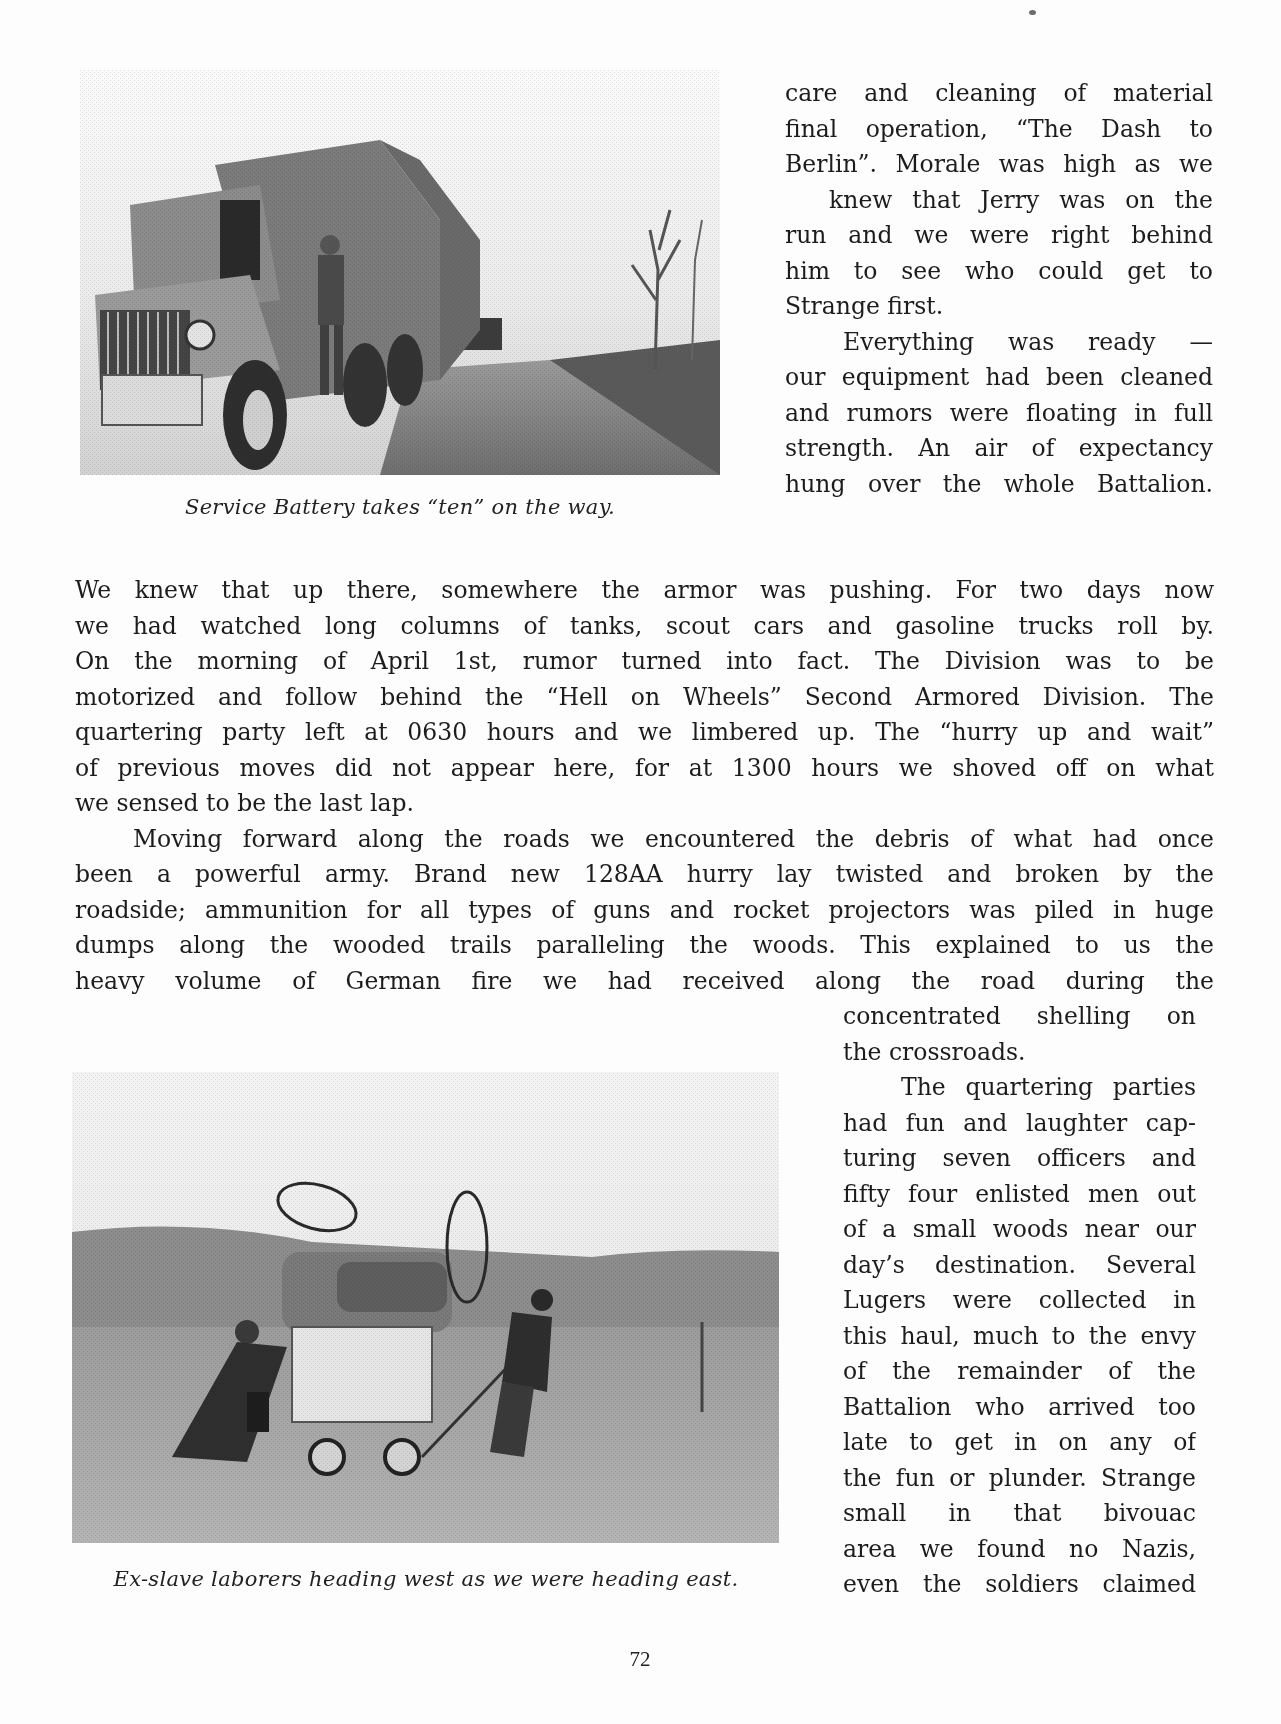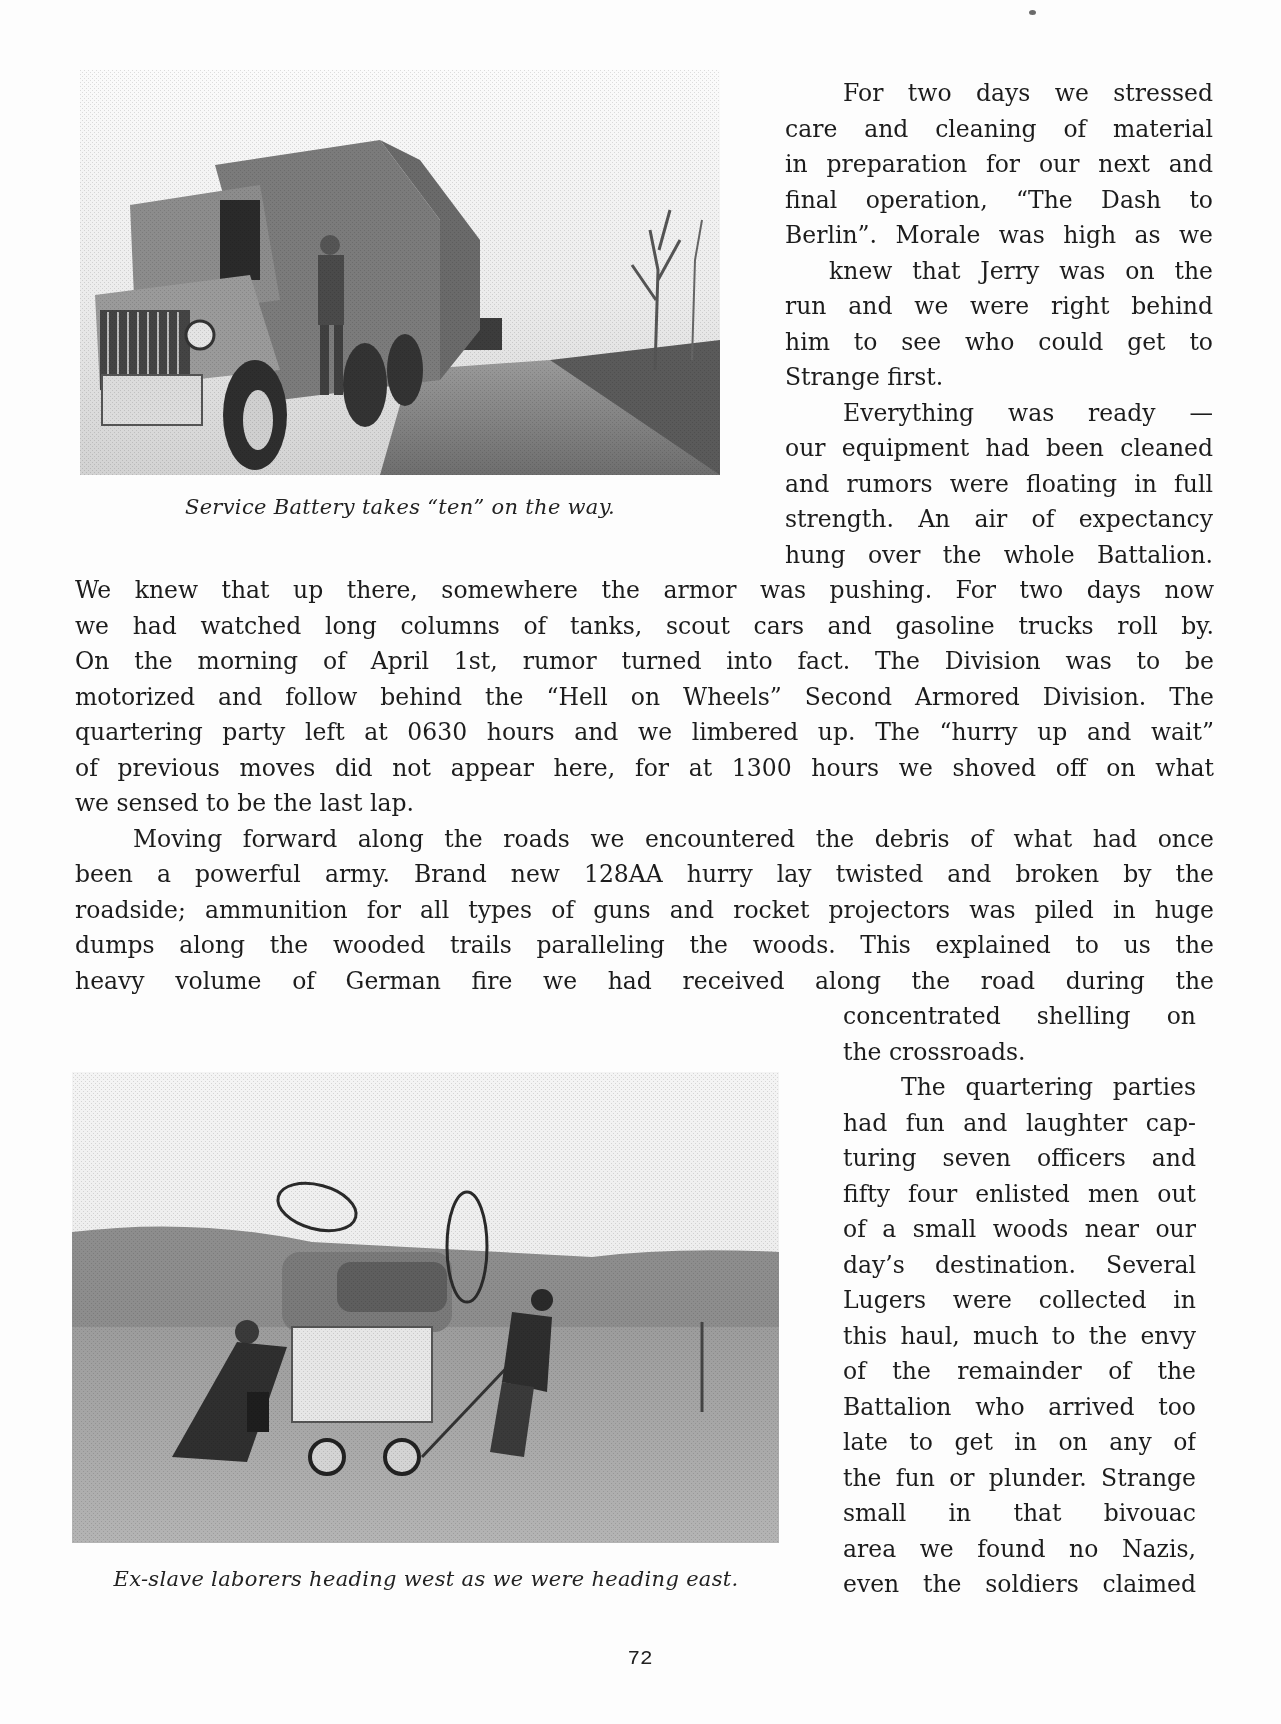--- a/index.html
+++ b/index.html
@@ -6,21 +6,21 @@
     body { width: 1281px; height: 1724px; position: relative; overflow: hidden; }
     .page { position: absolute; left: 0; top: 0; width: 1281px; height: 1724px; background: #fdfdfd; }
     .speck { position: absolute; left: 1029px; top: 10px; width: 7px; height: 5px; border-radius: 50%; background: #6a6a6a; }
     .text-block { position: absolute; font-family: "DejaVu Serif", "Liberation Serif", serif; font-size: 23.5px; color: #1c1c1c; }
     .line { display: block; height: 35.5px; line-height: 35.5px; white-space: nowrap; text-align: justify; text-align-last: justify; overflow: hidden; }
     .line.last { text-align-last: left; }
     .line.indent { padding-left: 58px; }
     .caption { position: absolute; font-family: "DejaVu Serif", "Liberation Serif", serif; font-style: italic; font-size: 21px; color: #222; text-align: center; white-space: nowrap; letter-spacing: 0.3px; }
     .photo { position: absolute; overflow: hidden; }
     .photo svg { display: block; }
-    .page-number { position: absolute; left: 620px; top: 1647px; width: 40px; text-align: center; font-family: Liberation Mono, monospace; font-size: 21px; color: #222; }
+    .page-number { position: absolute; left: 620px; top: 1647px; width: 40px; text-align: center; font-family: Liberation Serif, serif; font-size: 21px; color: #222; }
   </style>
 </head>
 <body>
 
 <div class="page">
 
   <div class="speck"></div>
 
   <div class="photo" style="left:80px; top:70px; width:640px; height:405px;">
     <svg width="640" height="405" viewBox="0 0 640 405">
@@ -81,23 +81,21 @@
       <rect x="238" y="185" width="26" height="70" fill="#4a4a4a"></rect>
       <rect x="240" y="255" width="9" height="70" fill="#404040"></rect>
       <rect x="254" y="255" width="9" height="70" fill="#404040"></rect>
       <rect x="0" y="0" width="640" height="405" fill="url(#grain1)"></rect>
     </svg>
   </div>
 
   <div class="caption" style="left:80px; top:495px; width:640px;">Service Battery takes “ten” on the way.</div>
 
   <div class="text-block" style="left:785px; top:76px; width:428px;">
-    <span class="line indent" style="white-space: normal;">For two days we stressed</span>
     <span class="line" style="white-space: normal;">care and cleaning of material</span>
-    <span class="line" style="white-space: normal;">in preparation for our next and</span>
     <span class="line" style="white-space: normal;">final operation, “The Dash to</span>
     <span class="line" style="white-space: normal;">Berlin”. Morale was high as we</span>
     <span class="line" style="white-space: normal; margin-left: 44px;">knew that Jerry was on the</span>
     <span class="line" style="white-space: normal;">run and we were right behind</span>
     <span class="line" style="white-space: normal;">him to see who could get to</span>
     <span class="line last" style="white-space: normal;">Strange first.</span>
     <span class="line indent" style="white-space: normal;">Everything was ready —</span>
     <span class="line" style="white-space: normal;">our equipment had been cleaned</span>
     <span class="line" style="white-space: normal;">and rumors were floating in full</span>
     <span class="line" style="white-space: normal;">strength. An air of expectancy</span>

